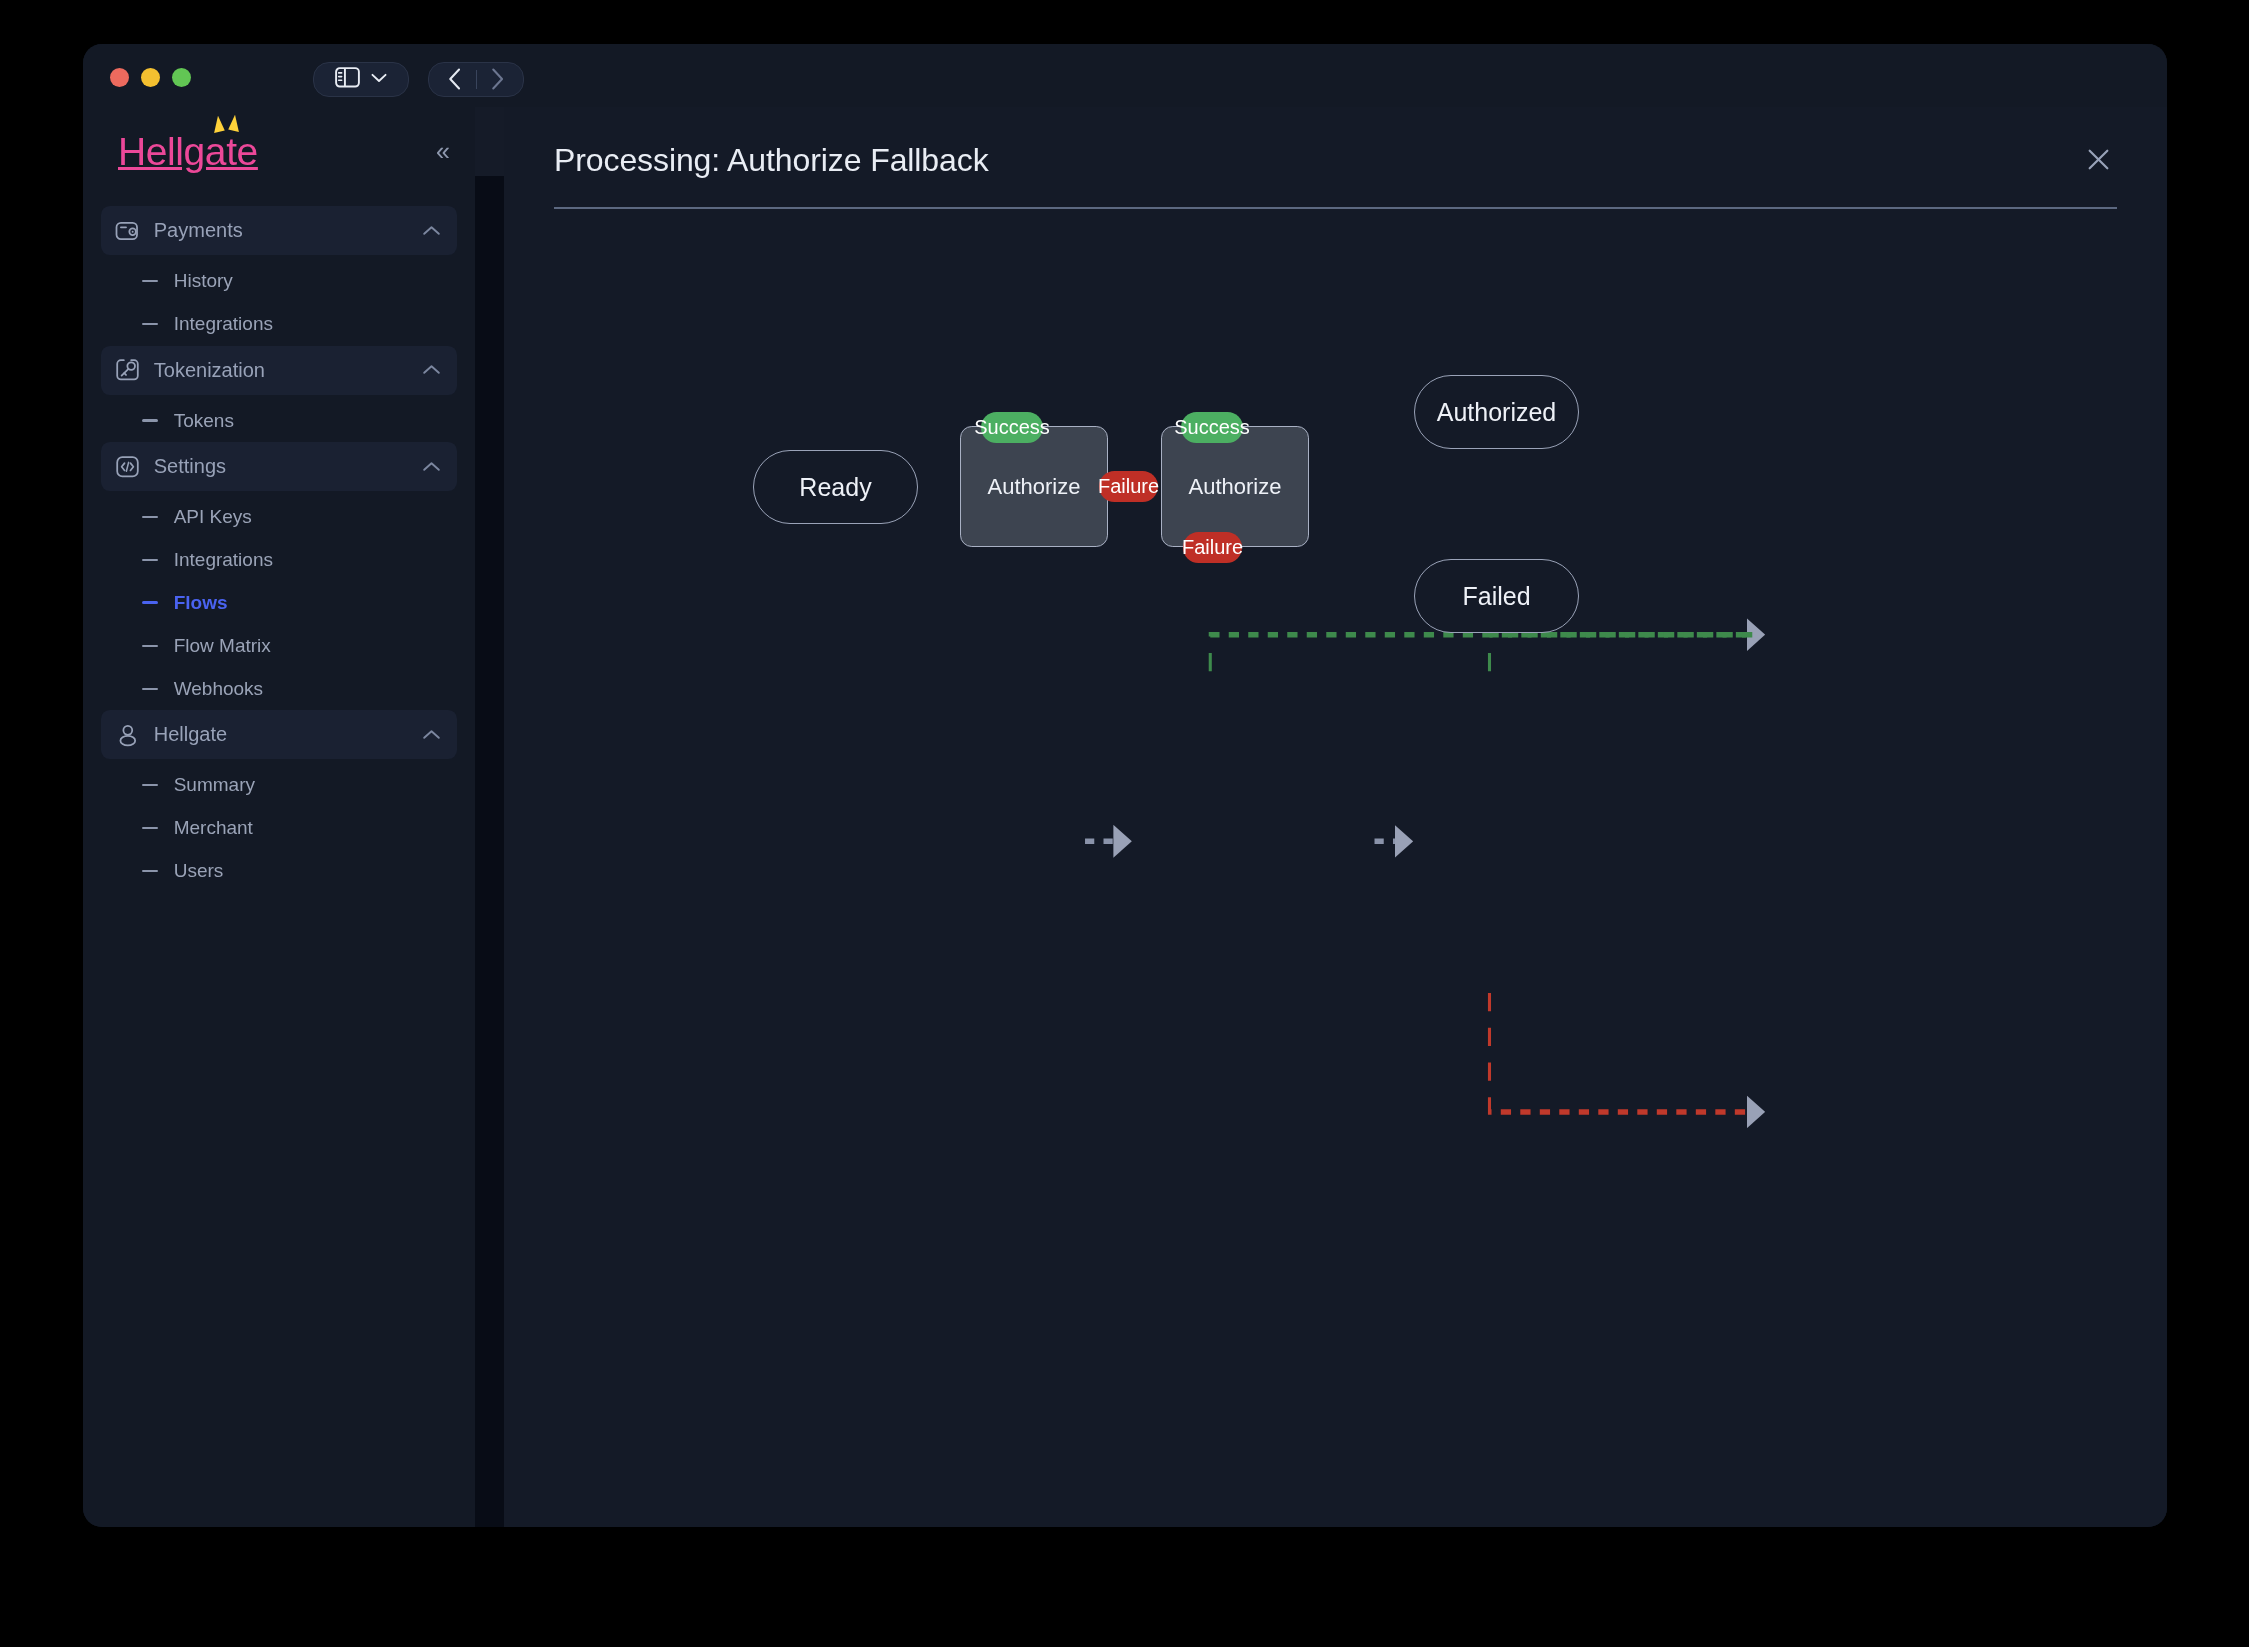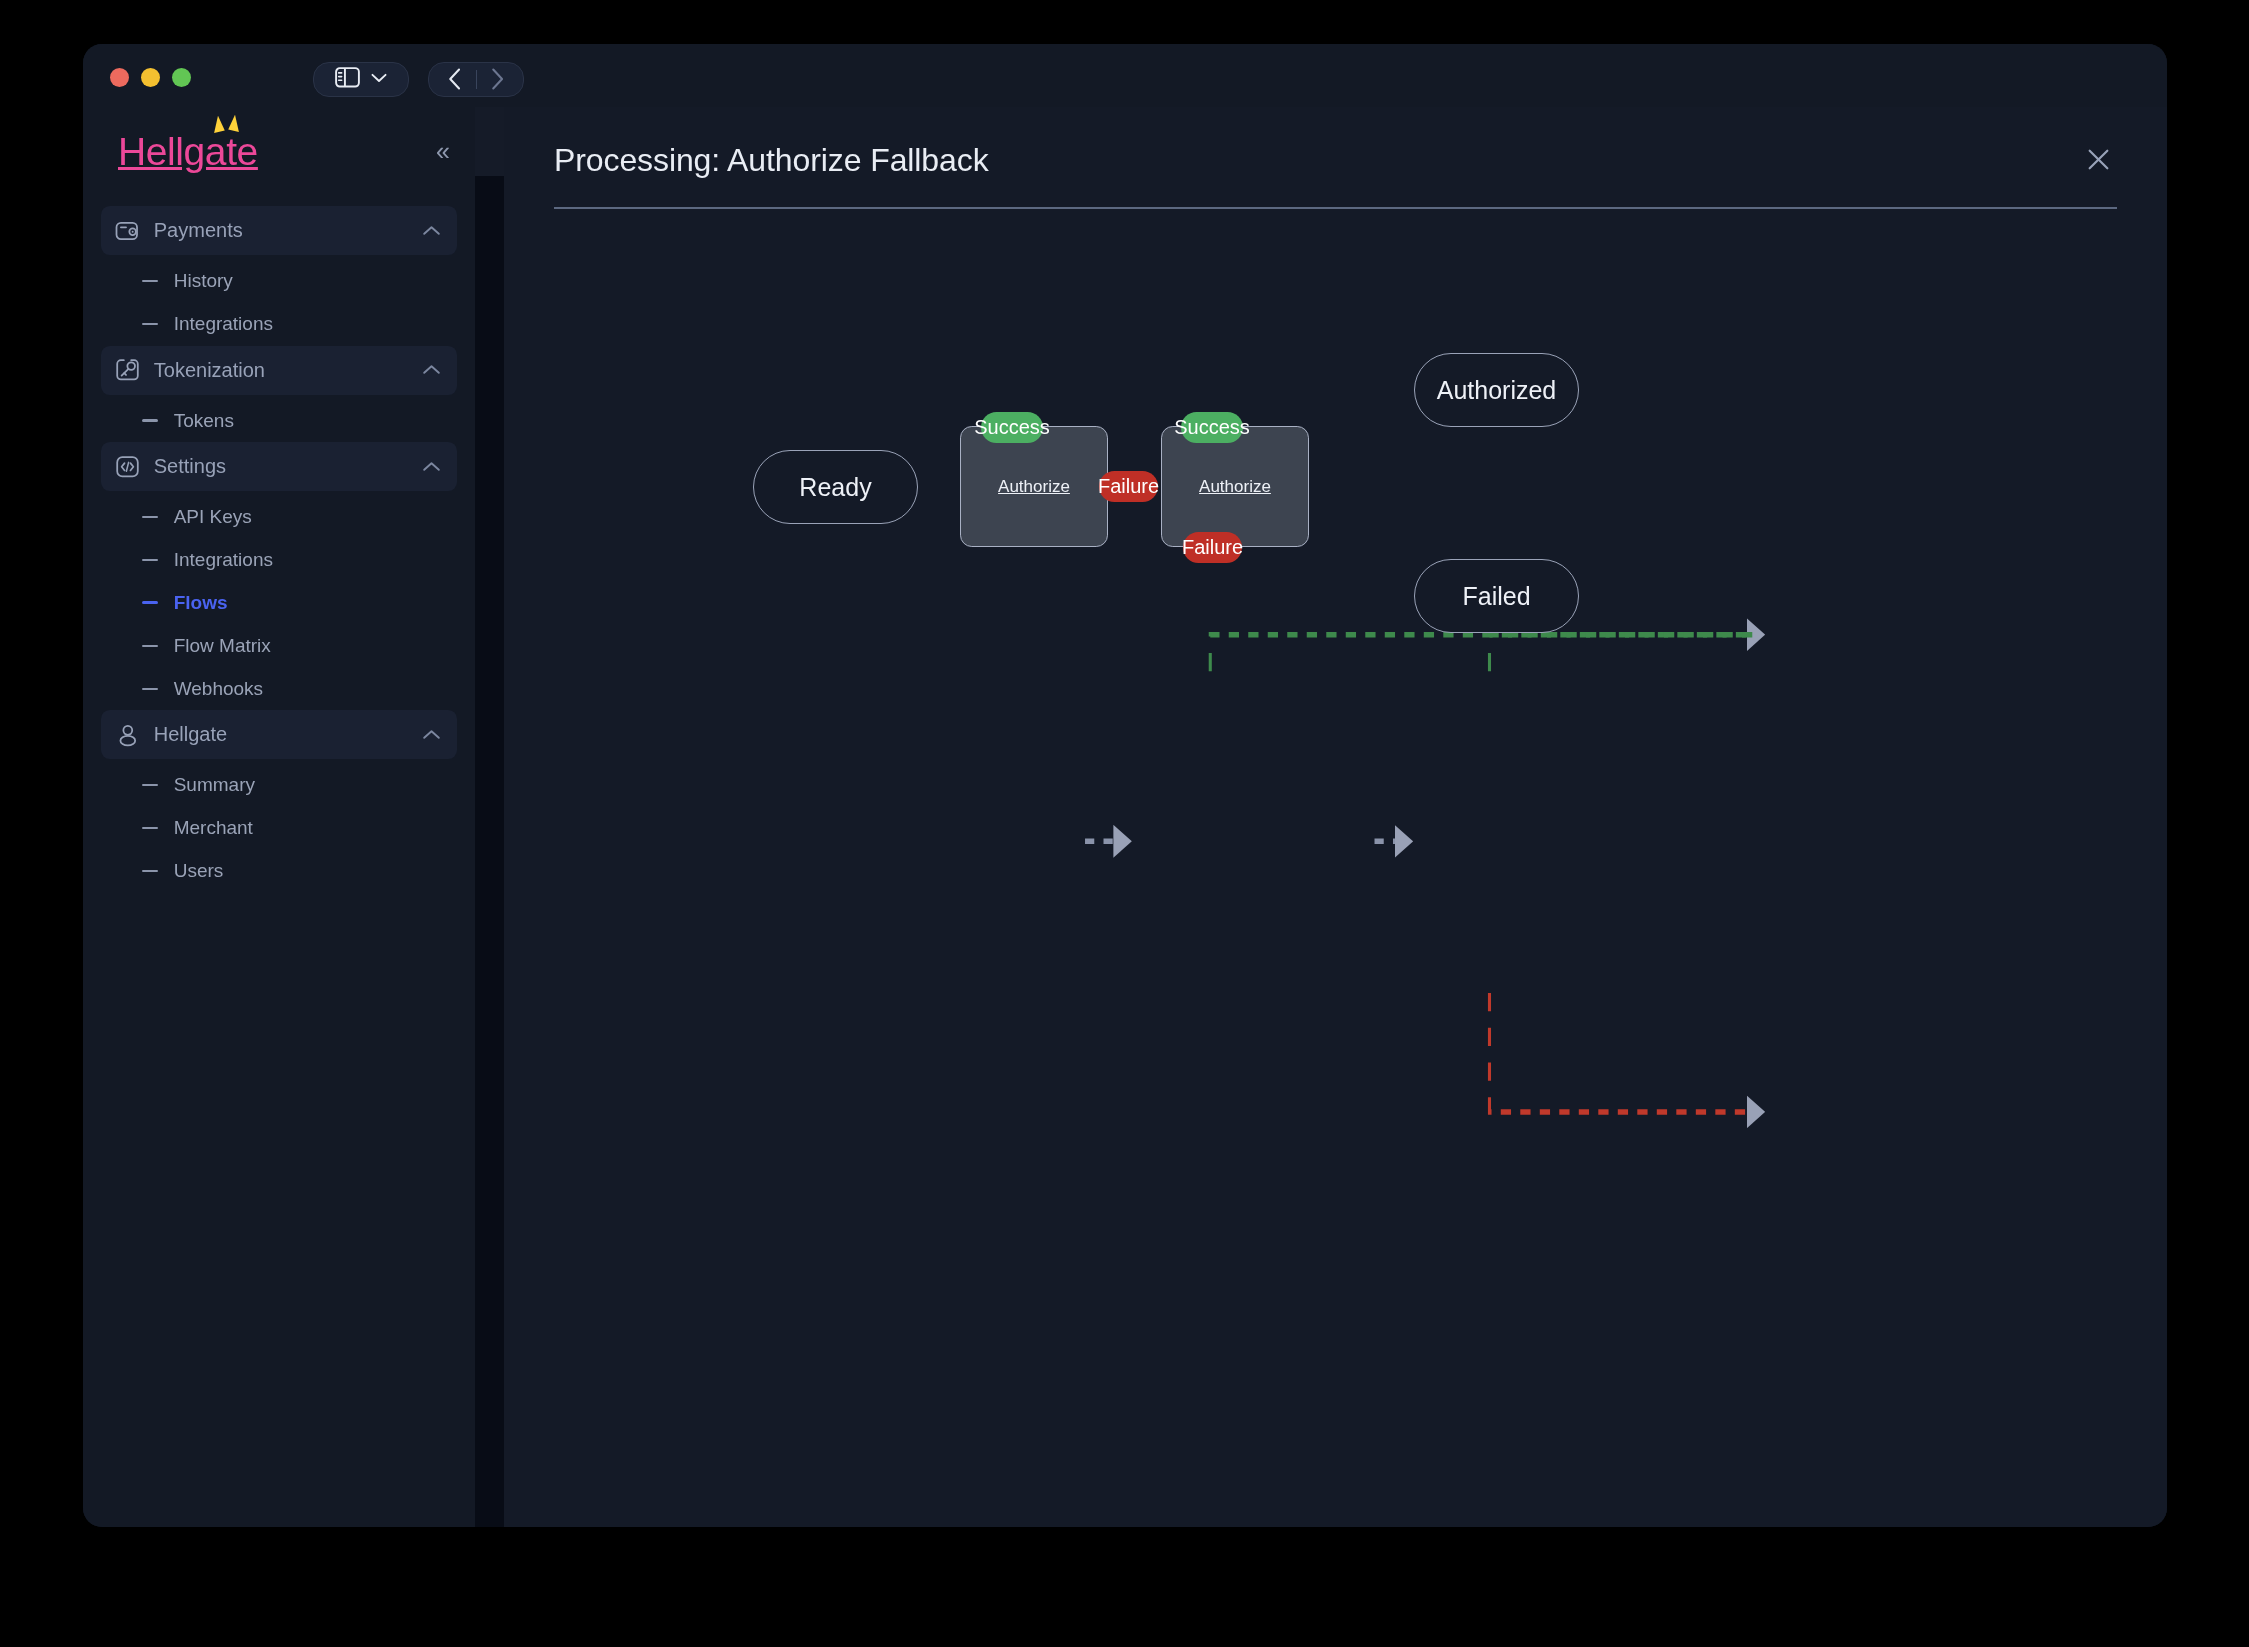--- a/index.html
+++ b/index.html
@@ -287,22 +287,21 @@
   .node-terminal {
     border: 1.5px solid #9aa3b8;
     background: transparent;
     border-radius: 74px;
     font-size: 25px;
   }
   .node-action {
     border: 1.5px solid #a9b1c4;
     background: #3d4450;
     border-radius: 11.8px;
-    font-size: 17px;
-    text-decoration: underline;
+    font-size: 22px;
   }
 
   .badge {
     position: absolute;
     display: flex;
     align-items: center;
     justify-content: center;
     border-radius: 74px;
     color: #ffffff;
     font-size: 20px;
@@ -600,21 +599,21 @@
       </div>
 
       <div class="node node-action" style="left:456px; top:179px; width:148px; height:121px;">
         <span>Authorize</span>
       </div>
 
       <div class="node node-action" style="left:657px; top:179px; width:148px; height:121px;">
         <span>Authorize</span>
       </div>
 
-      <div class="node node-terminal" style="left:910px; top:106px; width:165px; height:74px;">
+      <div class="node node-terminal" style="left:910px; top:128px; width:165px; height:74px;">
         <span>Authorized</span>
       </div>
 
       <div class="node node-terminal" style="left:910px; top:312px; width:165px; height:74px;">
         <span>Failed</span>
       </div>
 
       <div class="badge badge-success" style="left:477px; top:165px; width:62px; height:31px;">
         <span>Success</span>
       </div>

